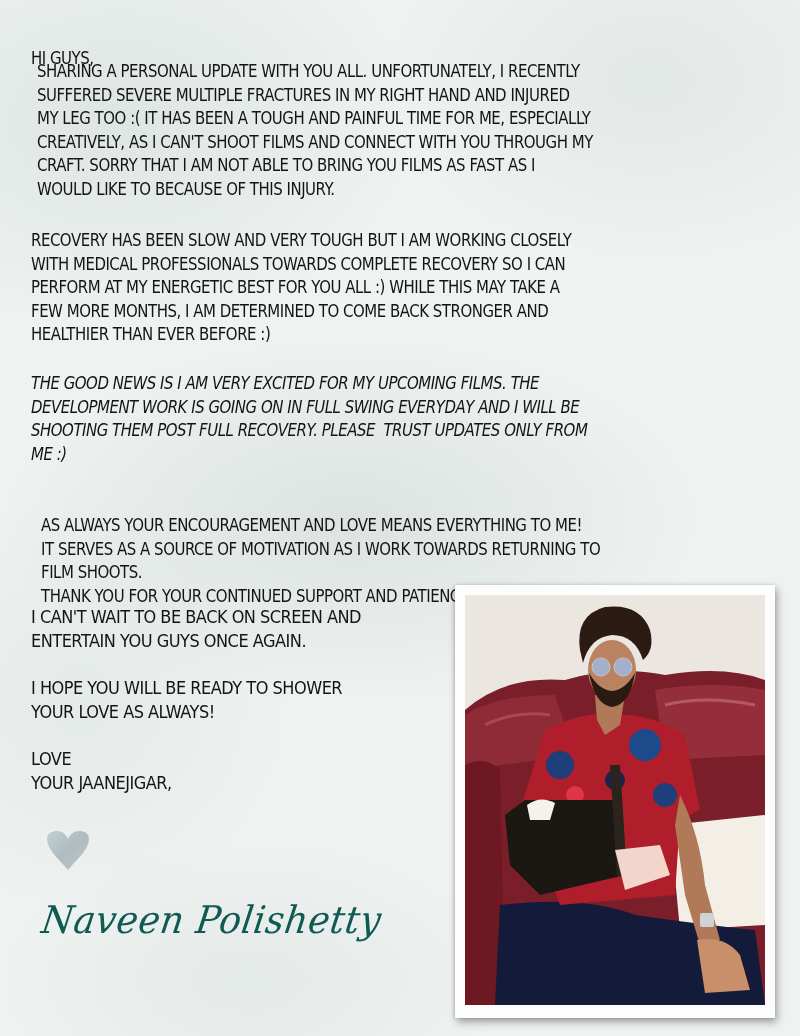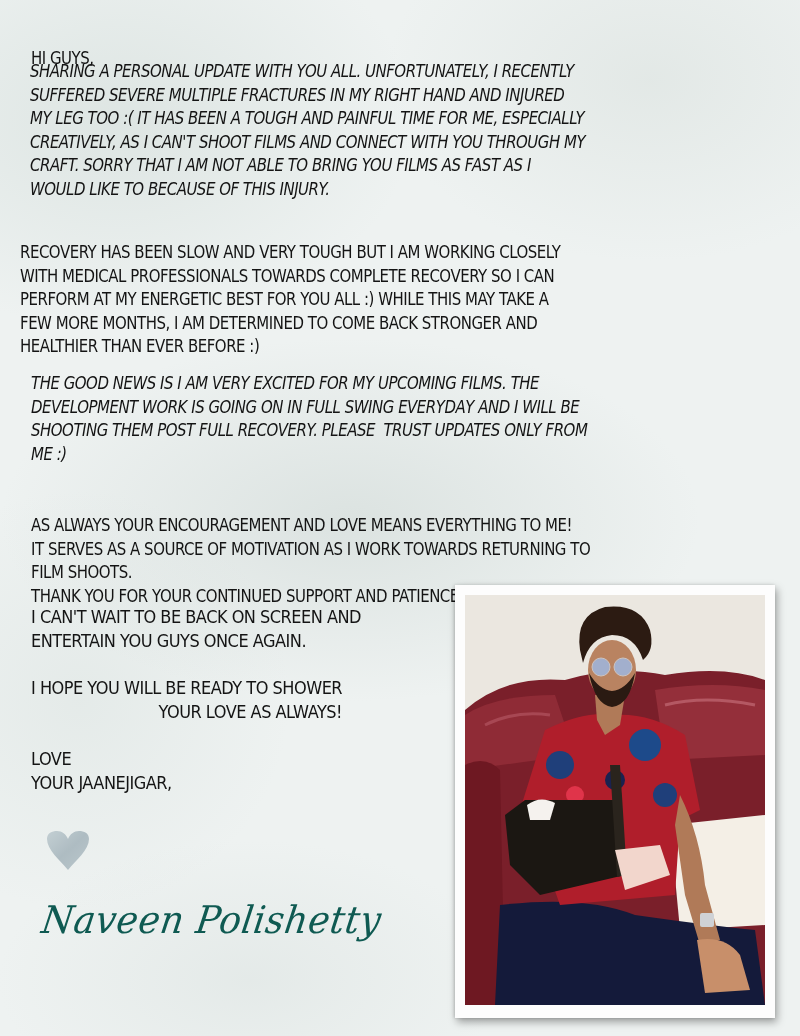--- a/index.html
+++ b/index.html
@@ -17,26 +17,26 @@
   }
   .line {
     display: block; white-space: pre;
     font-family: "DejaVu Sans", sans-serif;
     font-size: 17.4px; line-height: 23.5px;
     letter-spacing: -0.55px; transform-origin: left center;
     color: #141414; font-weight: 500;
   }
   .narrow { transform: scaleX(0.86); }
   .p1 { position: absolute; left: 31px; top: 15px; margin-top: 32px; }
-  .p2 { position: absolute; left: 30px; top: 60px; font-style: italic; }
-  .p3 { position: absolute; left: 20px; top: 229px; margin-top: 12px; }
+  .p2 { position: absolute; left: 37px; top: 60px; }
+  .p3 { position: absolute; left: 31px; top: 229px; }
   .p4 { position: absolute; left: 31px; top: 372px; font-style: italic; }
-  .p5 { position: absolute; left: 31px; top: 514px; }
+  .p5 { position: absolute; left: 41px; top: 514px; }
   .p6 { position: absolute; left: 31px; top: 606px; }
-  .p7 { position: absolute; left: 31px; top: 677px; text-align: right; }
+  .p7 { position: absolute; left: 31px; top: 677px; }
   .p8 { position: absolute; left: 31px; top: 748px; }
   .wide { transform: scaleX(0.93); }
 
   .heart {
     position: absolute; left: 44px; top: 830px; width: 48px; height: 42px;
   }
   .signature {
     position: absolute; left: 42px; top: 898px;
     font-family: "DejaVu Serif", serif; font-style: italic;
     font-size: 38px; color: #0f5a52; letter-spacing: 0.5px;

